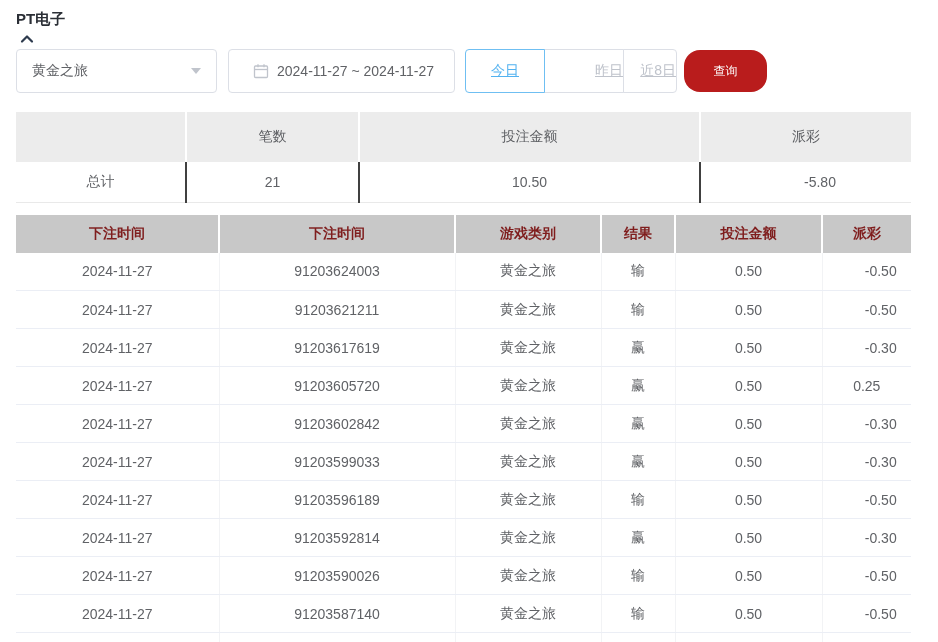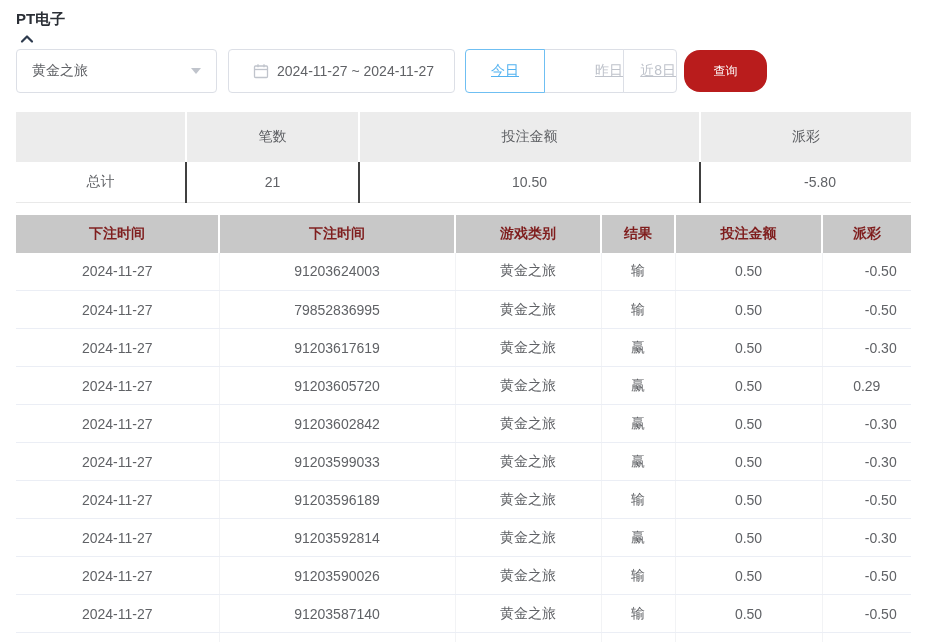--- a/index.html
+++ b/index.html
@@ -141,21 +141,21 @@
       <td>2024-11-27</td>
       <td>91203624003</td>
       <td>黄金之旅</td>
       <td>输</td>
       <td>0.50</td>
       <td class="neg">-0.50</td>
     </tr>
 
     <tr>
       <td>2024-11-27</td>
-      <td>79852836995</td>
+      <td>91203621211</td>
       <td>黄金之旅</td>
       <td>输</td>
       <td>0.50</td>
       <td class="neg">-0.50</td>
     </tr>
 
     <tr>
       <td>2024-11-27</td>
       <td>91203617619</td>
       <td>黄金之旅</td>
@@ -163,21 +163,21 @@
       <td>0.50</td>
       <td class="neg">-0.30</td>
     </tr>
 
     <tr>
       <td>2024-11-27</td>
       <td>91203605720</td>
       <td>黄金之旅</td>
       <td>赢</td>
       <td>0.50</td>
-      <td>0.29</td>
+      <td>0.25</td>
     </tr>
 
     <tr>
       <td>2024-11-27</td>
       <td>91203602842</td>
       <td>黄金之旅</td>
       <td>赢</td>
       <td>0.50</td>
       <td class="neg">-0.30</td>
     </tr>

